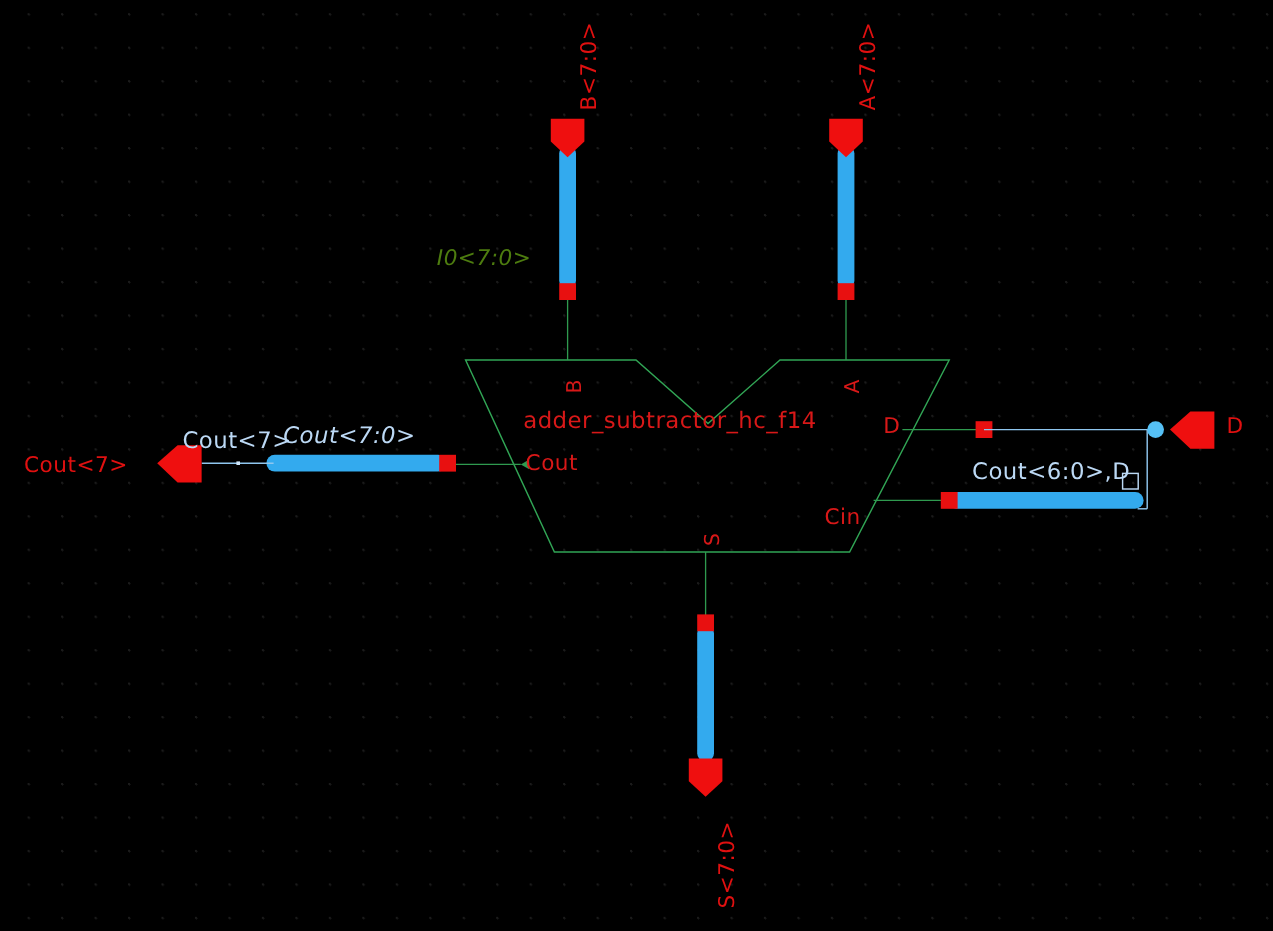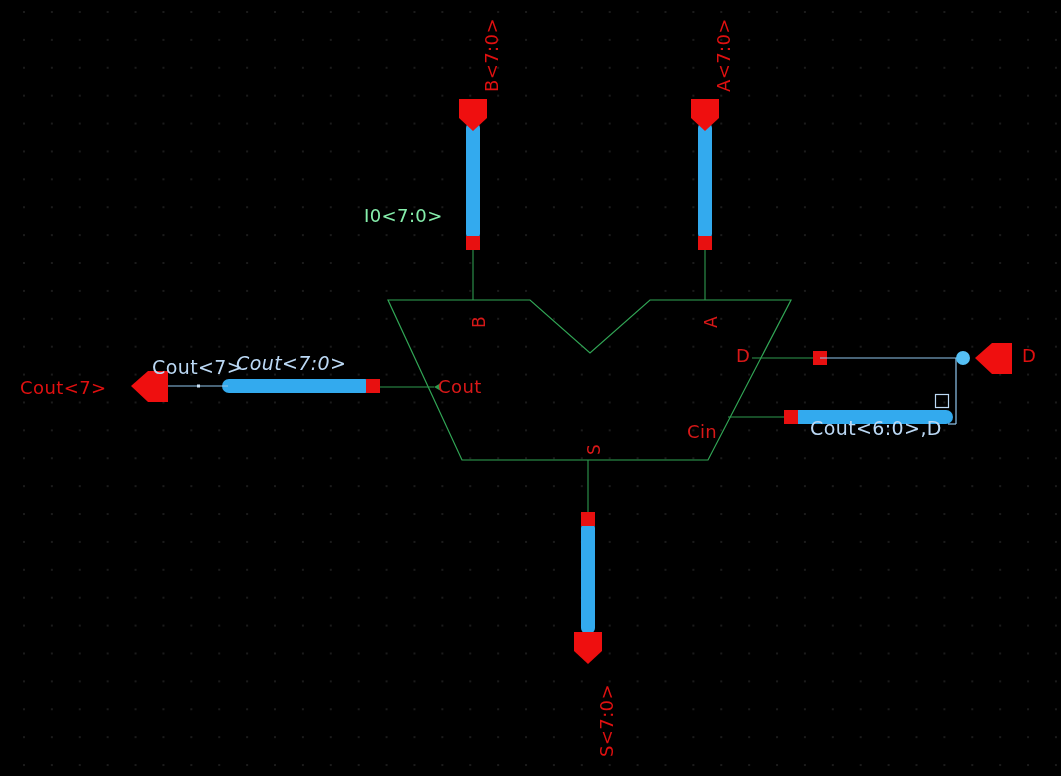--- a/index.html
+++ b/index.html
@@ -37,21 +37,21 @@
   .lbl {
     position: absolute;
     white-space: pre;
     font-family: "DejaVu Sans", sans-serif;
     letter-spacing: 0.4px;
     pointer-events: none;
   }
   .lbl-red     { color: #d81818; }
   .lbl-redport { color: #e01010; }
   .lbl-wire    { color: #bcd9f5; }
-  .lbl-yellow  { color: #86efac; }
+  .lbl-yellow  { color: #4d7c0f; font-style: italic; }
   .f17 { font-size: 17px; }
   .f18 { font-size: 18px; }
   .f19 { font-size: 19px; }
   .rot-up {
     transform: rotate(-90deg);
     transform-origin: 0 0;
   }
 </style>
 </head>
 <body>
@@ -108,20 +108,21 @@
 
     <path d="M 691,99 L 719,99 L 719,118 L 705,131 L 691,118 Z" fill="#ef0f0f"></path>
 
     <path d="M 574,632 L 602,632 L 602,651 L 588,664 L 574,651 Z" fill="#ef0f0f"></path>
 
     <path d="M 168,371 L 168,402 L 148,402 L 131,386 L 148,371 Z" fill="#ef0f0f"></path>
 
     <path d="M 1012,343 L 1012,374 L 992,374 L 975,358 L 992,343 Z" fill="#ef0f0f"></path>
   </svg>
 
+  <div class="lbl lbl-red f19" style="left:436px; top:340px;">adder_subtractor_hc_f14</div>
 
   <div class="lbl lbl-red f17 rot-up" style="left:469px; top:328px;">B</div>
 
   <div class="lbl lbl-red f17 rot-up" style="left:701px; top:328px;">A</div>
 
   <div class="lbl lbl-red f18" style="left:438px; top:376px;">Cout</div>
 
   <div class="lbl lbl-red f18" style="left:736px; top:345px;">D</div>
 
   <div class="lbl lbl-red f18" style="left:687px; top:403px;margin-top:18px;">Cin</div>
@@ -137,15 +138,15 @@
   <div class="lbl lbl-redport f18" style="left:1022px; top:345px;">D</div>
 
   <div class="lbl lbl-redport f18 rot-up" style="left:596px; top:757px;">S&lt;7:0&gt;</div>
 
   <div class="lbl lbl-yellow f18" style="left:364px; top:205px;">I0&lt;7:0&gt;</div>
 
   <div class="lbl lbl-wire f19" style="left:152px; top:356px;">Cout&lt;7&gt;</div>
 
   <div class="lbl lbl-wire f19" style="left:236px; top:352px;font-style:italic;">Cout&lt;7:0&gt;</div>
 
-  <div class="lbl lbl-wire f19" style="left:810px; top:382px;margin-top:35px;">Cout&lt;6:0&gt;,D</div>
+  <div class="lbl lbl-wire f19" style="left:810px; top:382px;">Cout&lt;6:0&gt;,D</div>
 
 </div>
 
 </body></html>

